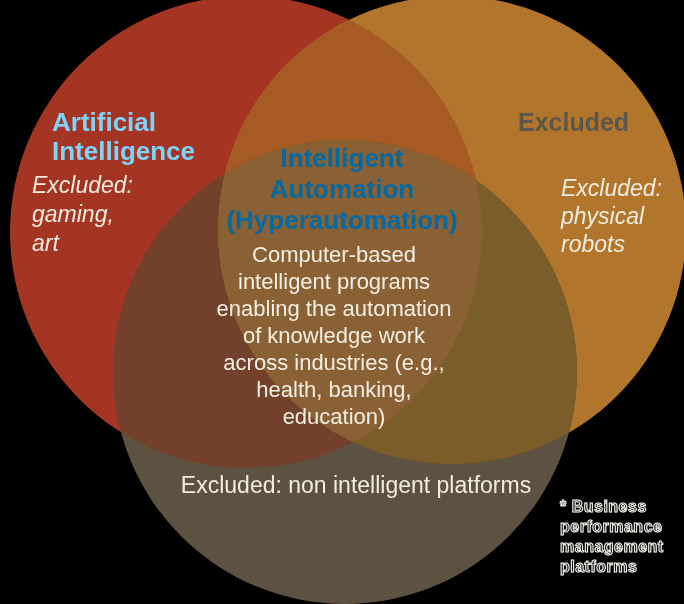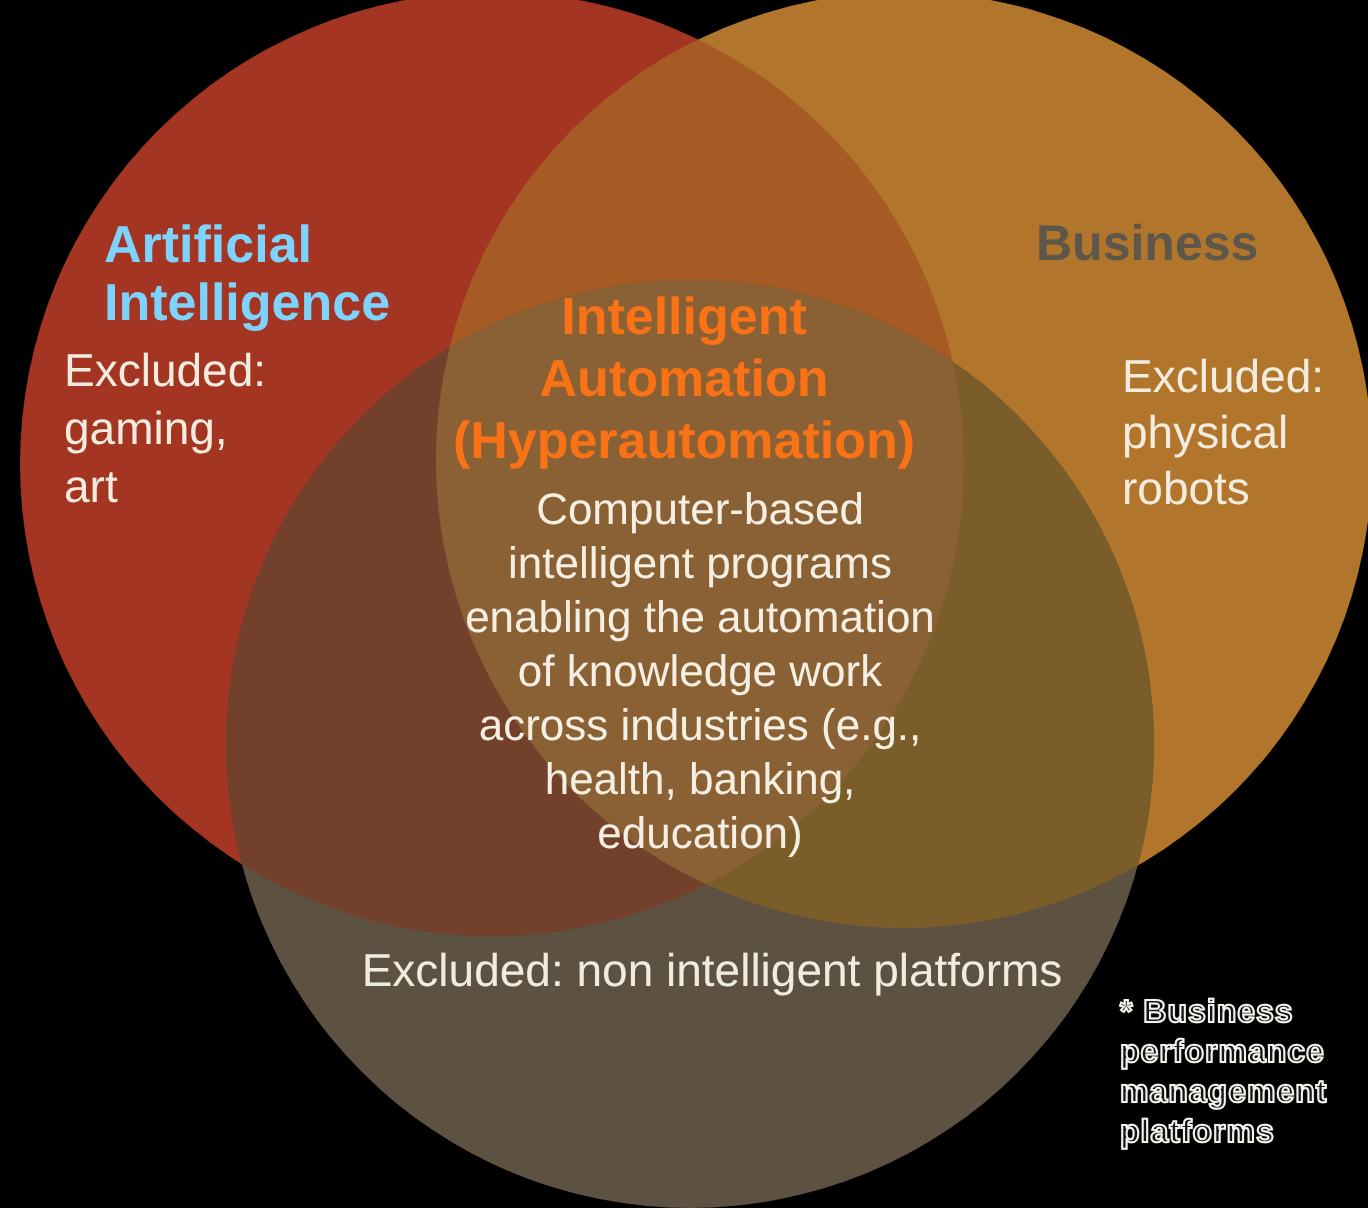--- a/index.html
+++ b/index.html
@@ -18,34 +18,35 @@
     -webkit-font-smoothing: antialiased;
   }
   .circle-title {
     font-weight: bold;
     font-size: 26px;
     line-height: 29px;
   }
   .excluded {
     font-size: 23px;
     line-height: 29px;
+    font-style: italic;
   }
   #ai-label        { left: 52px;  top: 108px; }
   #ai-excluded     { left: 32px;  top: 171px; }
   #robotics-label  { left: 518px; top: 108px; font-size: 25px; }
   #robotics-excluded { left: 561px; top: 174px; line-height: 28px; }
   #center-title {
     left: 152px; top: 143px; width: 380px;
     text-align: center;
     font-weight: bold;
     font-size: 26px;
     line-height: 31px;
   }
   #center-body {
-    left: 160px; top: 241px; width: 380px;
+    left: 144px; top: 241px; width: 380px;
     text-align: center;
     font-size: 22px;
     line-height: 27px;
   }
   #bottom-excluded {
     left: 106px; top: 472px; width: 500px;
     text-align: center;
     font-size: 23px;
   }
   #footnote {
@@ -94,27 +95,27 @@
     </g>
   </svg>
 
   <div id="ai-label" class="lbl circle-title" style="color: #7dd3fc;">Artificial
 Intelligence</div>
 
   <div id="ai-excluded" class="lbl excluded" style="color: rgb(242, 236, 223);">Excluded:
 gaming,
 art</div>
 
-  <div id="robotics-label" class="lbl circle-title" style="color: rgb(93, 86, 74);">Business</div>
+  <div id="robotics-label" class="lbl circle-title" style="color: rgb(93, 86, 74);">Excluded</div>
 
   <div id="robotics-excluded" class="lbl excluded" style="color: rgb(242, 236, 223);">Excluded:
 physical
 robots</div>
 
-  <div id="center-title" class="lbl" style="color: #f97316;">Intelligent
+  <div id="center-title" class="lbl" style="color: #0369a1;">Intelligent
 Automation
 (Hyperautomation)</div>
 
   <div id="center-body" class="lbl" style="color: rgb(245, 239, 227);">Computer-based
 intelligent programs
 enabling the automation
 of knowledge work
 across industries (e.g.,
 health, banking,
 education)</div>

